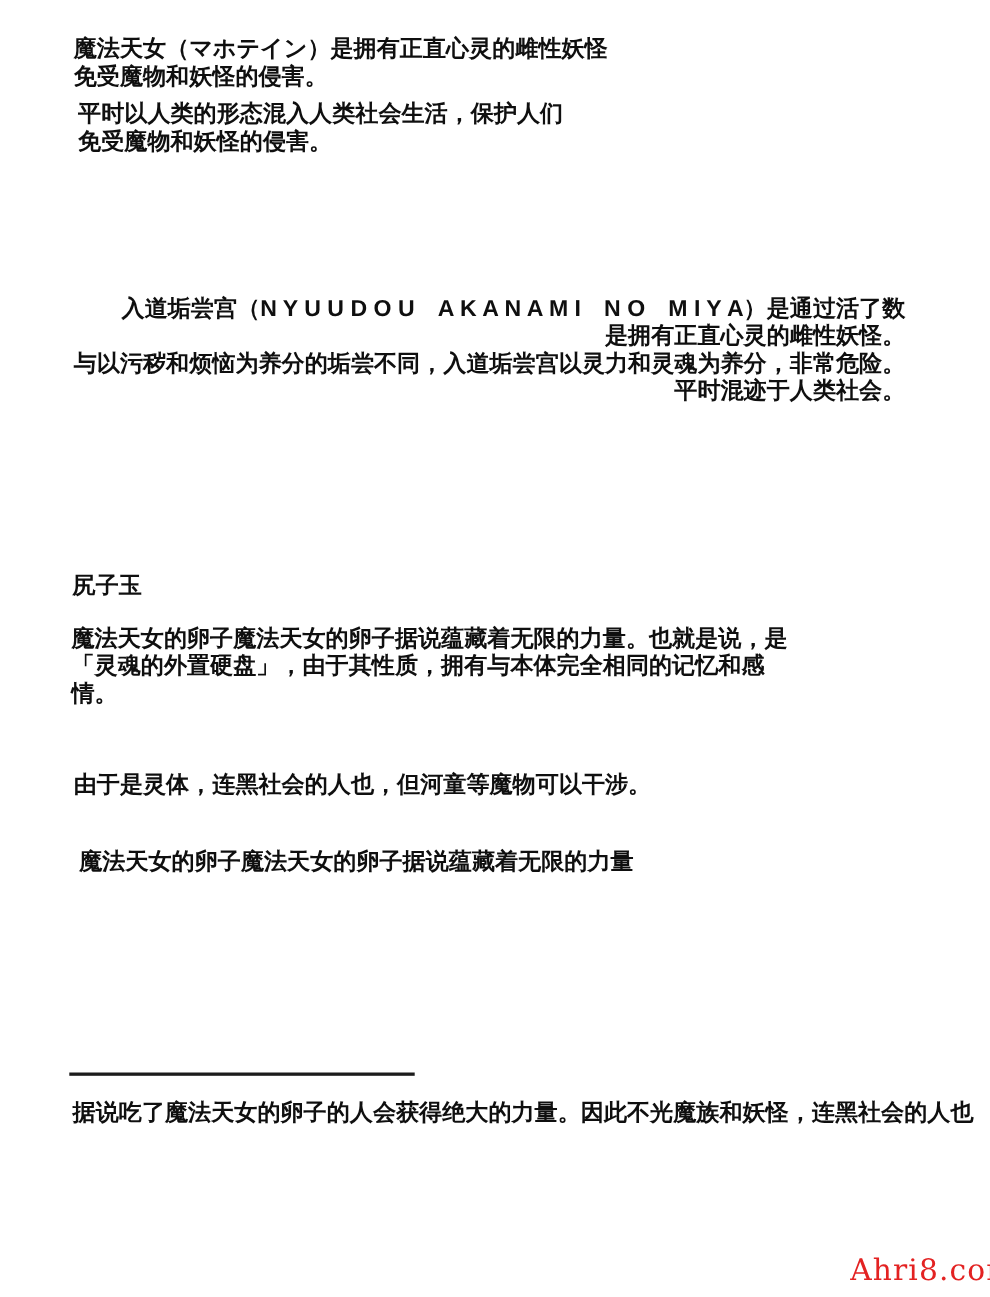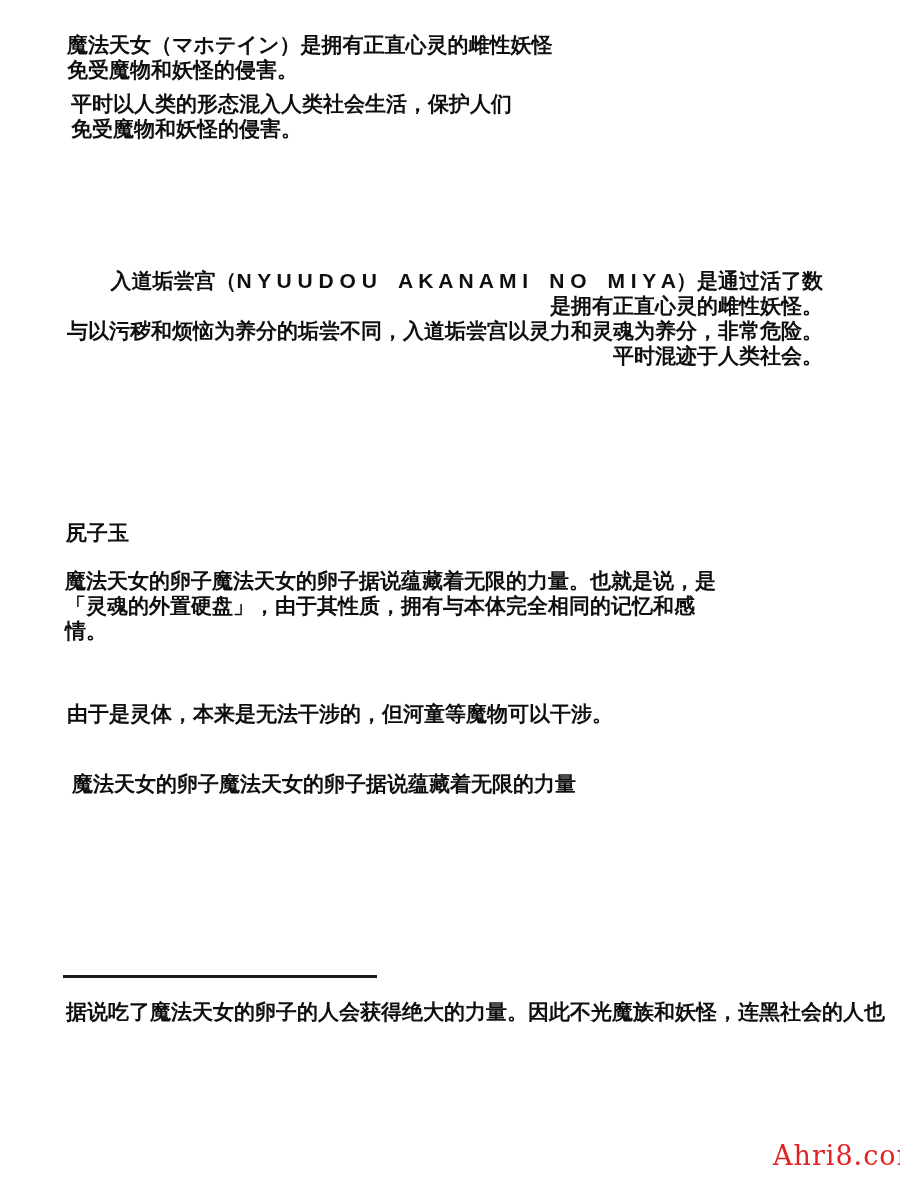--- a/index.html
+++ b/index.html
@@ -80,21 +80,21 @@
     <div class="line">尻子玉</div>
   </div>
 
   <div class="textblock s4">
     <div class="line">魔法天女的卵子魔法天女的卵子据说蕴藏着无限的力量。也就是说，是</div>
     <div class="line">「灵魂的外置硬盘」，由于其性质，拥有与本体完全相同的记忆和感</div>
     <div class="line">情。</div>
   </div>
 
   <div class="textblock s5">
-    <div class="line">由于是灵体，本来是无法干涉的，但河童等魔物可以干涉。</div>
+    <div class="line">由于是灵体，连黑社会的人也，但河童等魔物可以干涉。</div>
   </div>
 
   <div class="textblock s6">
     <div class="line">魔法天女的卵子魔法天女的卵子据说蕴藏着无限的力量</div>
   </div>
 
   <div class="divider"></div>
 
   <div class="textblock s7">
     <div class="line">据说吃了魔法天女的卵子的人会获得绝大的力量。因此不光魔族和妖怪，连黑社会的人也</div>

